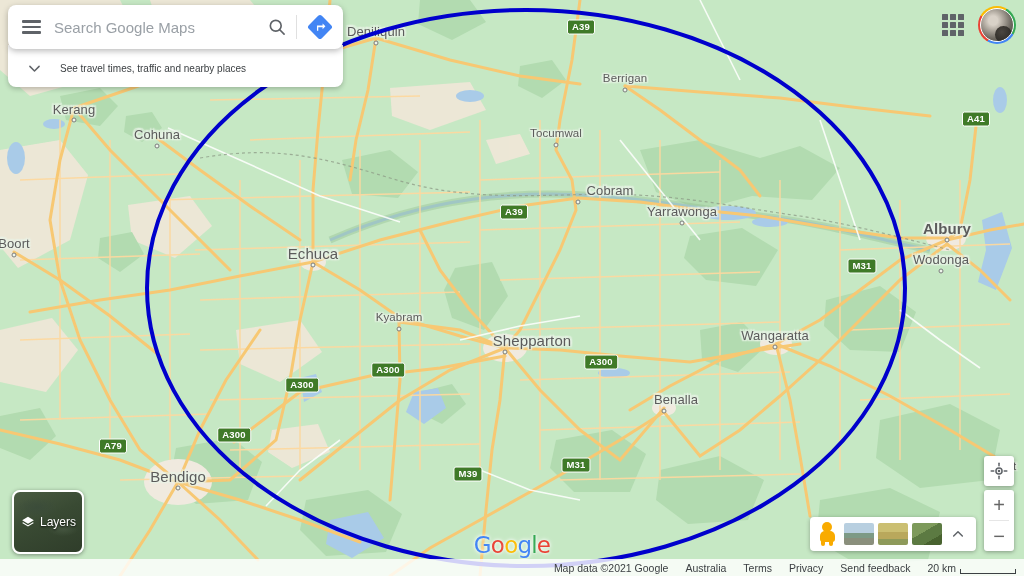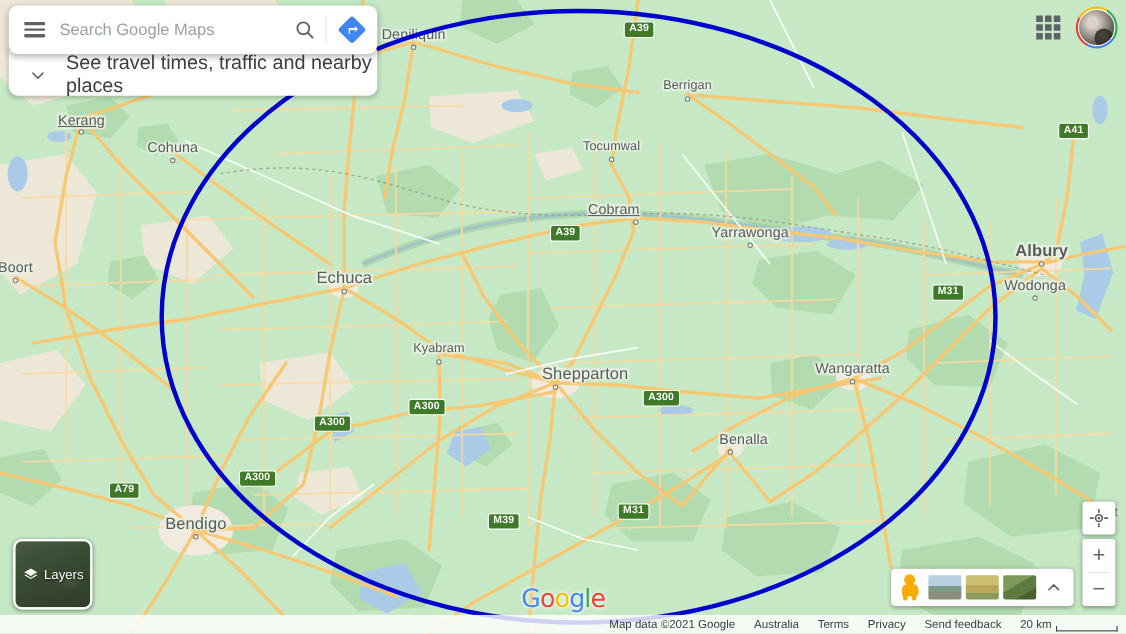--- a/index.html
+++ b/index.html
@@ -99,21 +99,21 @@
     height: 42px;
     background: #fff;
     border-radius: 0 0 8px 8px;
     box-shadow: 0 2px 5px rgba(0,0,0,.22);
     display: flex; align-items: center;
     cursor: pointer;
     position: relative; z-index: 1;
     padding-top: 4px;
   }
   #travel-chevron { width: 52px; display: flex; align-items: center; justify-content: center; flex: none; }
-  #travel-text { font-size: 18px; color: #3c4043; }
+  #travel-text { font-size: 10px; color: #3c4043; }
 
   
   #apps-button {
     position: absolute; right: 56px; top: 10px;
     width: 30px; height: 30px;
     display: grid; grid-template-columns: repeat(3, 1fr);
     gap: 2px; padding: 4px; cursor: pointer; z-index: 40;
   }
   #apps-button i { display: block; width: 100%; height: 100%; background: #5f6368; border-radius: .5px; }
   #avatar {
@@ -406,31 +406,31 @@
       </g>
     </svg>
 
     <div id="labels-layer">
         <div class="place-label sz-md" style="left: 376px; top: 31px;">Deniliquin</div>
         <div class="city-dot" style="left: 376px; top: 43px;"></div>
         <div class="place-label sz-sm" style="left: 625px; top: 78px;">Berrigan</div>
         <div class="city-dot" style="left: 625px; top: 90px;"></div>
         <div class="place-label sz-sm" style="left: 556px; top: 133px;">Tocumwal</div>
         <div class="city-dot" style="left: 556px; top: 145px;"></div>
-        <div class="place-label sz-md" style="left: 558px; top: 190px; text-decoration: underline;">Cobram</div>
+        <div class="place-label sz-md" style="left: 610px; top: 190px;">Cobram</div>
         <div class="city-dot" style="left: 578px; top: 202px;"></div>
         <div class="place-label sz-md" style="left: 682px; top: 211px;">Yarrawonga</div>
         <div class="city-dot" style="left: 682px; top: 223px;"></div>
         <div class="place-label sz-lg" style="left: 947px; top: 228px; font-weight: bold;">Albury</div>
         <div class="city-dot" style="left: 947px; top: 240px;"></div>
         <div class="place-label sz-md" style="left: 941px; top: 259px;">Wodonga</div>
         <div class="city-dot" style="left: 941px; top: 271px;"></div>
         <div class="place-label sz-lg" style="left: 313px; top: 253px;">Echuca</div>
         <div class="city-dot" style="left: 313px; top: 265px;"></div>
-        <div class="place-label sz-md" style="left: 74px; top: 109px; text-decoration: underline;">Kerang</div>
+        <div class="place-label sz-md" style="left: 74px; top: 109px;">Kerang</div>
         <div class="city-dot" style="left: 74px; top: 120px;"></div>
         <div class="place-label sz-md" style="left: 157px; top: 134px;">Cohuna</div>
         <div class="city-dot" style="left: 157px; top: 146px;"></div>
         <div class="place-label sz-md" style="left: 14px; top: 243px;">Boort</div>
         <div class="city-dot" style="left: 14px; top: 255px;"></div>
         <div class="place-label sz-sm" style="left: 399px; top: 317px;">Kyabram</div>
         <div class="city-dot" style="left: 399px; top: 329px;"></div>
         <div class="place-label sz-lg" style="left: 532px; top: 340px;">Shepparton</div>
         <div class="city-dot" style="left: 505px; top: 352px;"></div>
         <div class="place-label sz-md" style="left: 775px; top: 335px;">Wangaratta</div>
@@ -445,21 +445,21 @@
     <div id="shields-layer">
         <div class="shield" style="left: 581px; top: 27px;">A39</div>
         <div class="shield" style="left: 514px; top: 212px;">A39</div>
         <div class="shield" style="left: 976px; top: 119px;">A41</div>
         <div class="shield" style="left: 862px; top: 266px;">M31</div>
         <div class="shield" style="left: 601px; top: 362px;">A300</div>
         <div class="shield" style="left: 388px; top: 370px;">A300</div>
         <div class="shield" style="left: 302px; top: 385px;">A300</div>
         <div class="shield" style="left: 234px; top: 435px;">A300</div>
         <div class="shield" style="left: 113px; top: 446px;">A79</div>
-        <div class="shield" style="left: 458px; top: 474px; text-align: right;">M39</div>
+        <div class="shield" style="left: 468px; top: 474px; text-align: right;">M39</div>
         <div class="shield" style="left: 576px; top: 465px;">M31</div>
       </div>
   </div>
 
   <svg id="ellipse-overlay" viewBox="0 0 1024 576" xmlns="http://www.w3.org/2000/svg">
     <ellipse id="ellipse-shape" fill="none" cx="526" cy="288" rx="379" ry="278" stroke="#0000cc" stroke-width="4"></ellipse>
   </svg>
 
   <div id="search-panel">
     <div id="search-bar">

